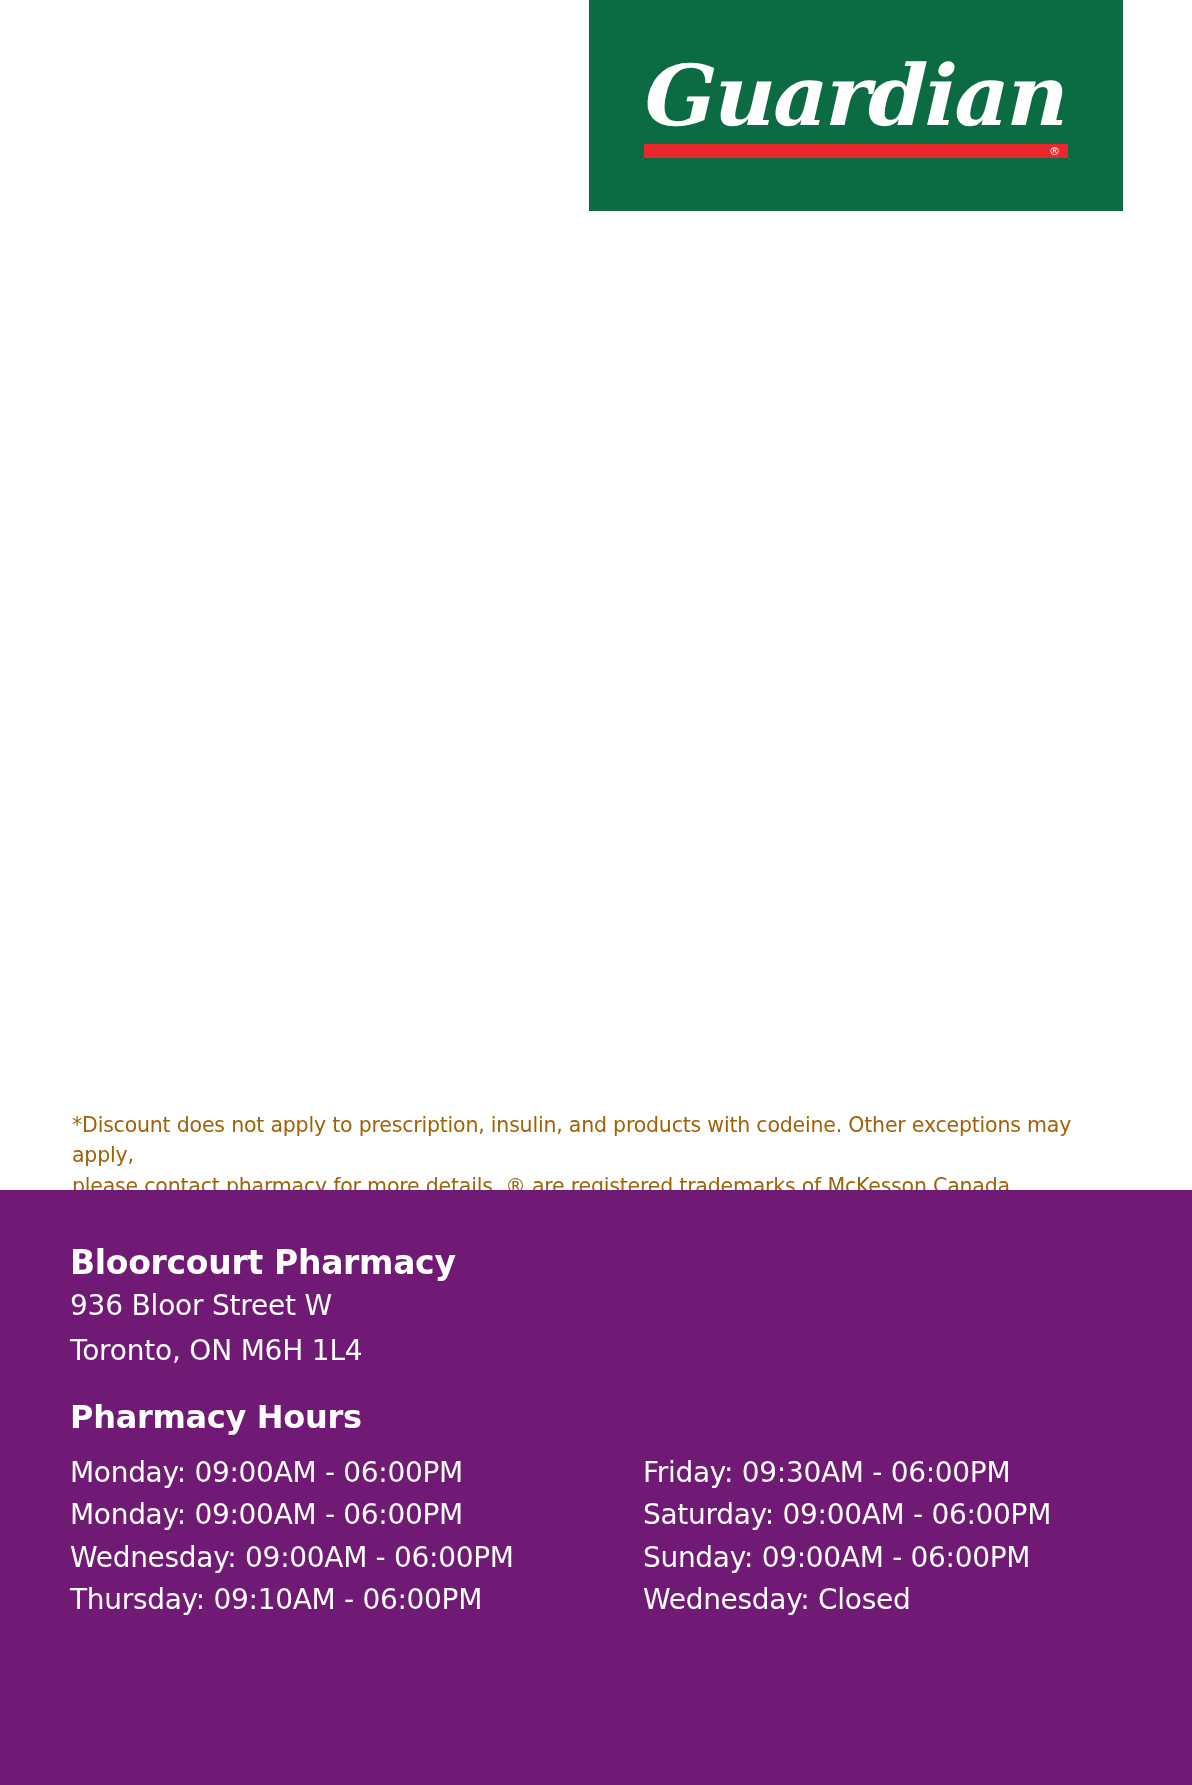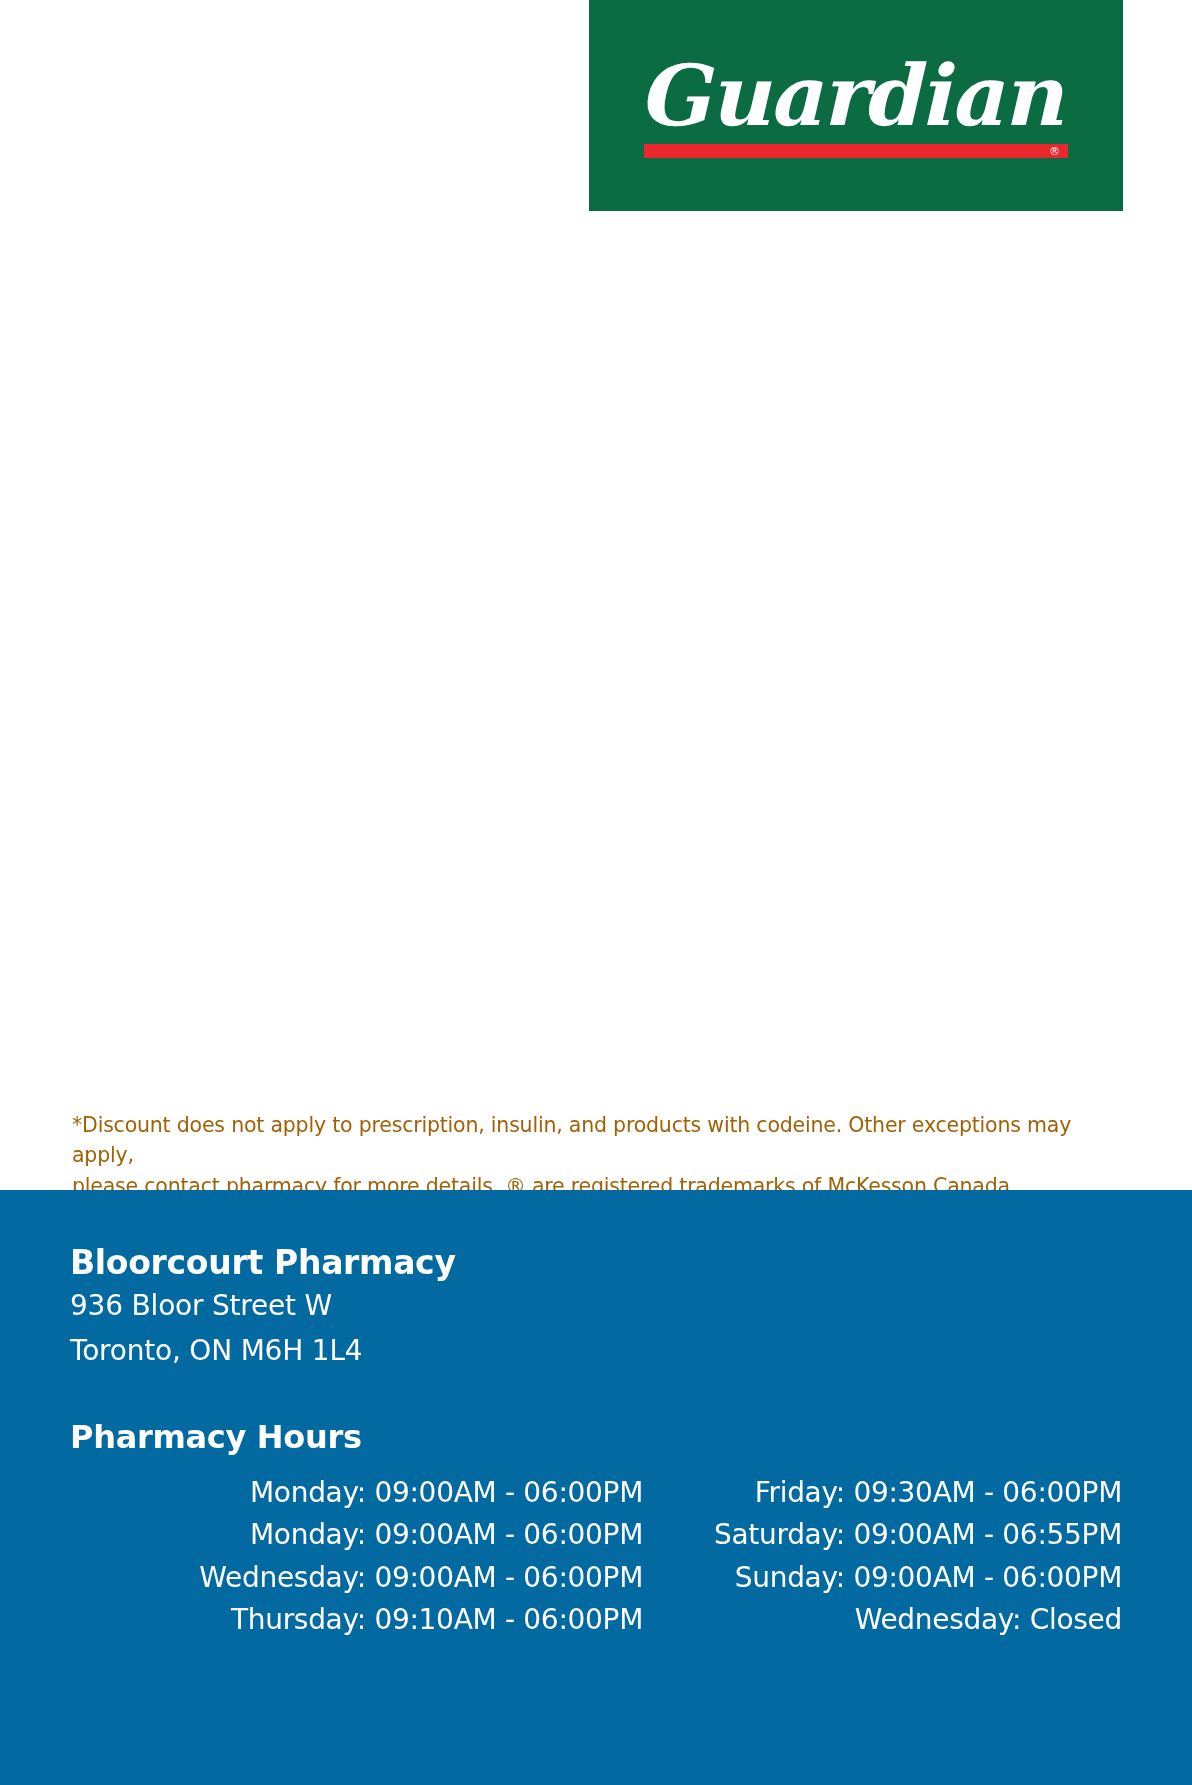--- a/index.html
+++ b/index.html
@@ -79,51 +79,50 @@
     letter-spacing: -0.2px;
   }
 
   
   .footer {
     position: absolute;
     left: 0;
     top: 1190px;
     width: 1192px;
     height: 595px;
-    background: #0369a1;
+    background: #701a75;
     color: #ffffff;
     padding: 52px 70px 0 70px;
   }
 
   .store-name {
     font-size: 33px;
     font-weight: bold;
     letter-spacing: -0.3px;
     line-height: 1.28;
   }
   .store-addr {
     font-size: 28px;
     line-height: 1.6;
     font-weight: normal;
     letter-spacing: -0.2px;
   }
 
   .hours-title {
-    margin-top: 44px;
+    margin-top: 24px;
     font-size: 32px;
     font-weight: bold;
     letter-spacing: -0.3px;
   }
 
   .hours-grid {
     margin-top: 16px;
     display: grid;
     grid-template-columns: 573px 1fr;
     column-gap: 0;
-    text-align: right;
   }
   .hours-col { }
   .hours-row {
     font-size: 28px;
     line-height: 1.52;
     letter-spacing: -0.3px;
     white-space: nowrap;
   }
 </style>
 </head>
@@ -154,20 +153,20 @@
 
     <div class="hours-grid">
       <div class="hours-col">
         <div class="hours-row">Monday: 09:00AM - 06:00PM</div>
         <div class="hours-row">Monday: 09:00AM - 06:00PM</div>
         <div class="hours-row">Wednesday: 09:00AM - 06:00PM</div>
         <div class="hours-row">Thursday: 09:10AM - 06:00PM</div>
       </div>
       <div class="hours-col">
         <div class="hours-row">Friday: 09:30AM - 06:00PM</div>
-        <div class="hours-row">Saturday: 09:00AM - 06:55PM</div>
+        <div class="hours-row">Saturday: 09:00AM - 06:00PM</div>
         <div class="hours-row">Sunday: 09:00AM - 06:00PM</div>
         <div class="hours-row">Wednesday:  Closed</div>
       </div>
     </div>
   </div>
 
 </div>
 
 </body></html>

